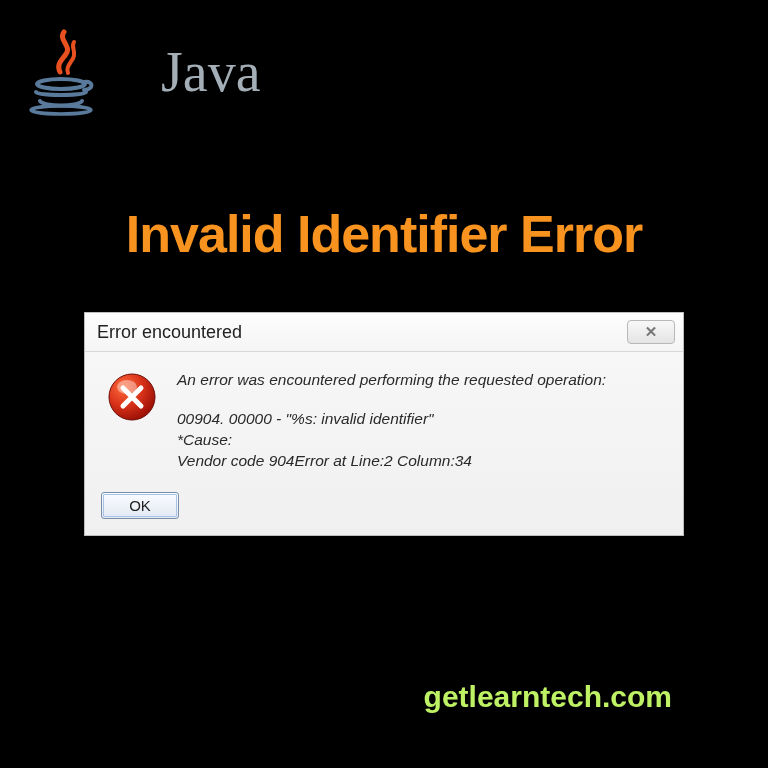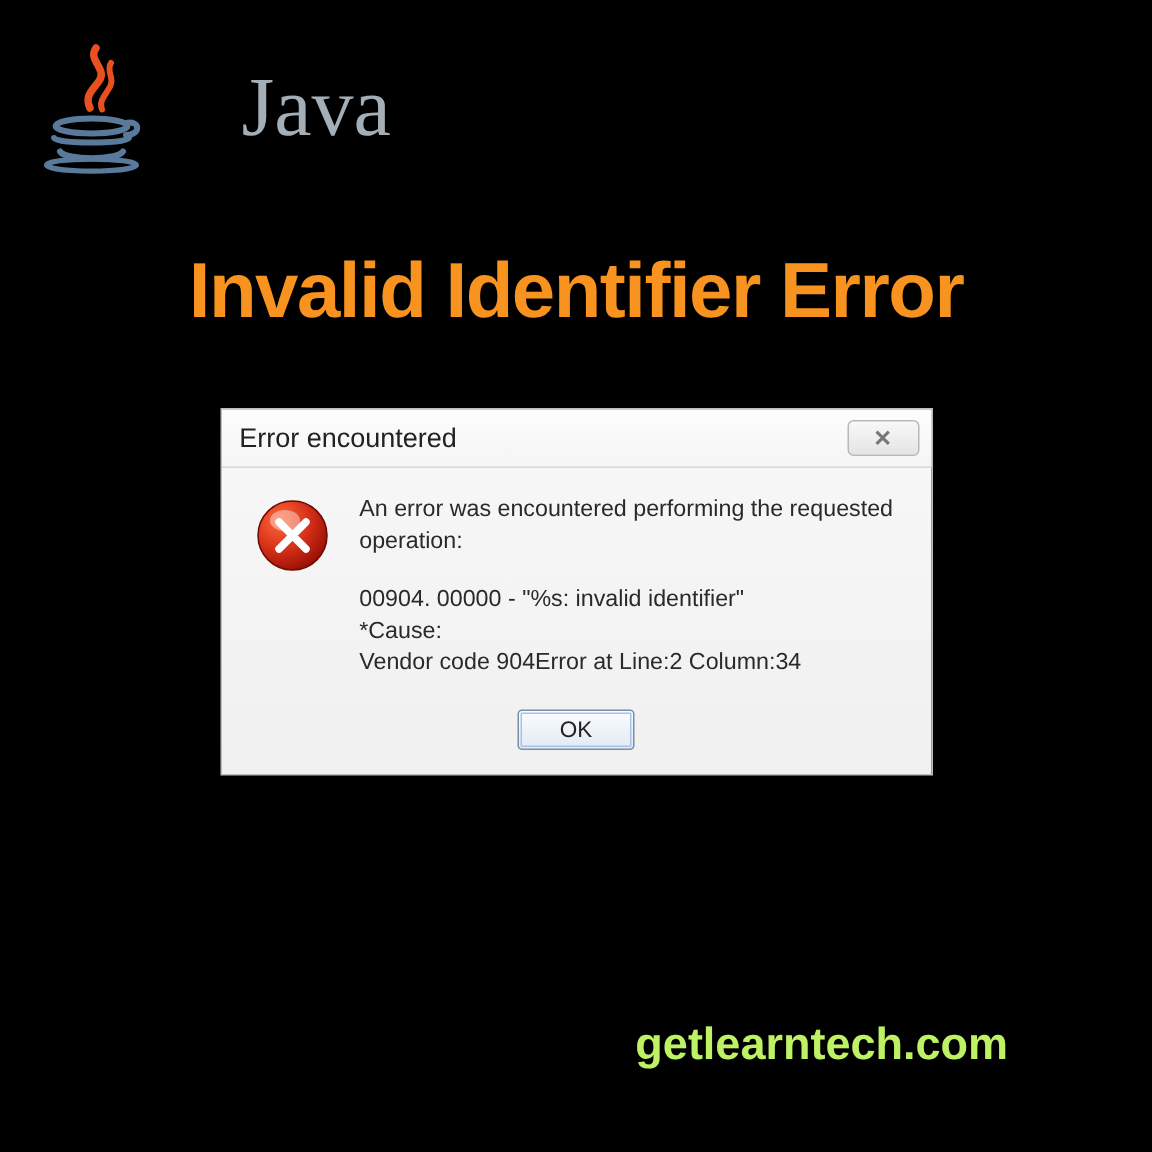--- a/index.html
+++ b/index.html
@@ -27,27 +27,27 @@
       font-size: 56px;
       font-weight: 500;
       font-family: Georgia, serif;
       margin-left: 47px;
     }
     .title {
       color: #f7931e;
       font-size: 52px;
       font-weight: 700;
       text-align: center;
-      margin-top: 48px;
+      margin-top: 88px;
       letter-spacing: -1px;
       font-family: Arial, sans-serif;
     }
     .dialog-wrapper {
       margin: 48px auto 0 auto;
-      width: 475px;
+      width: 600px;
     }
     .dialog {
       background: linear-gradient(to bottom, #f8f8f8 0%, #f0f0f0 100%);
       border: 1px solid #bdbdbd;
       border-radius: 0;
       position: relative;
     }
     .dialog-titlebar {
       display: flex;
       justify-content: space-between;
@@ -90,26 +90,27 @@
     }
     .error-icon {
       width: 50px;
       height: 50px;
     }
     .error-text {
       color: #2a2a2a;
       font-size: 15.5px;
       line-height: 1.35;
       font-family: "Segoe UI", Tahoma, sans-serif;
+      font-style: italic;
     }
     .error-text p { margin: 0; }
     .error-text .gap { height: 18px; }
     .dialog-footer {
       display: flex;
-      justify-content: center;
+      justify-content: flex-start;
       padding: 6px 16px 16px 16px;
     }
     .ok-btn {
       min-width: 78px;
       padding: 4px 22px;
       border: 1px solid #7a8ea8;
       border-radius: 3px;
       background: linear-gradient(to bottom, #fafcff, #e2e9f3);
       font-size: 15px;
       color: #222;

